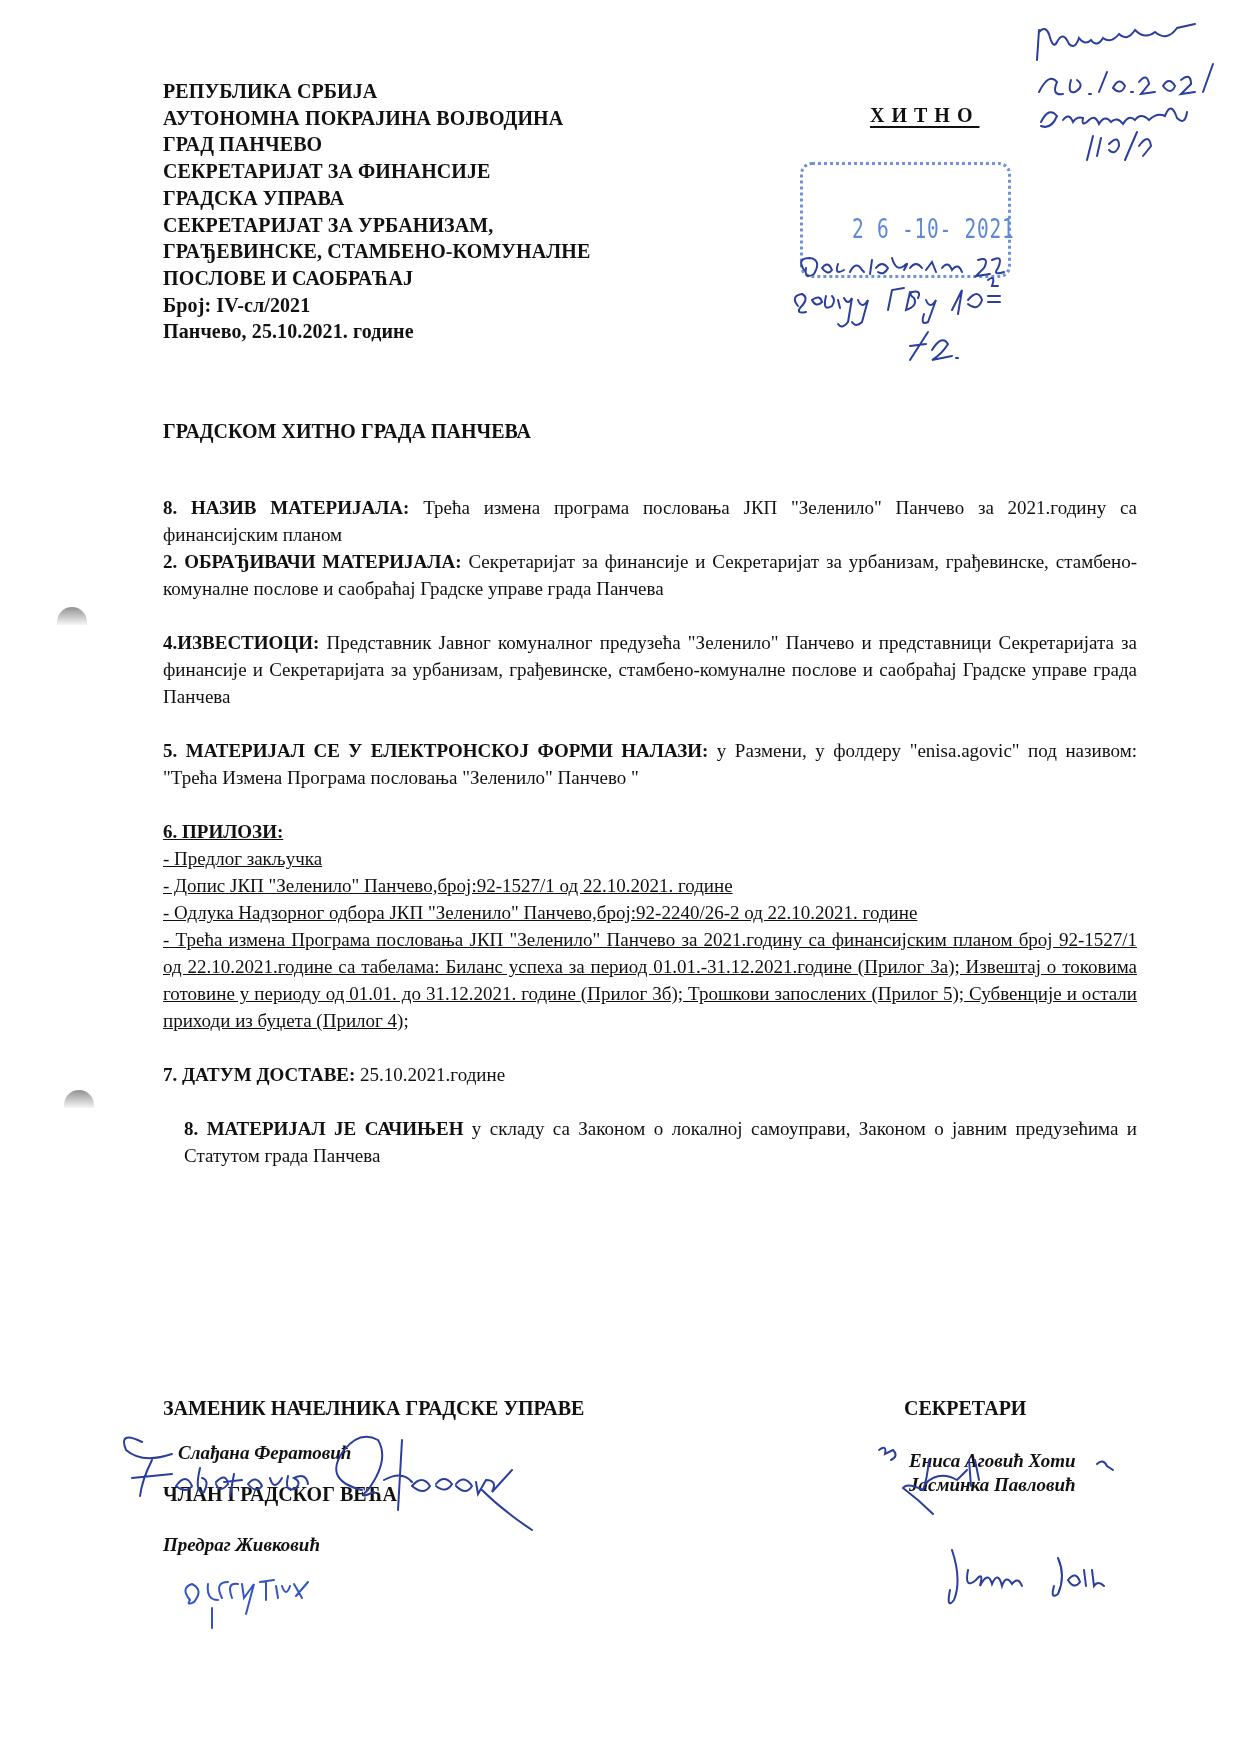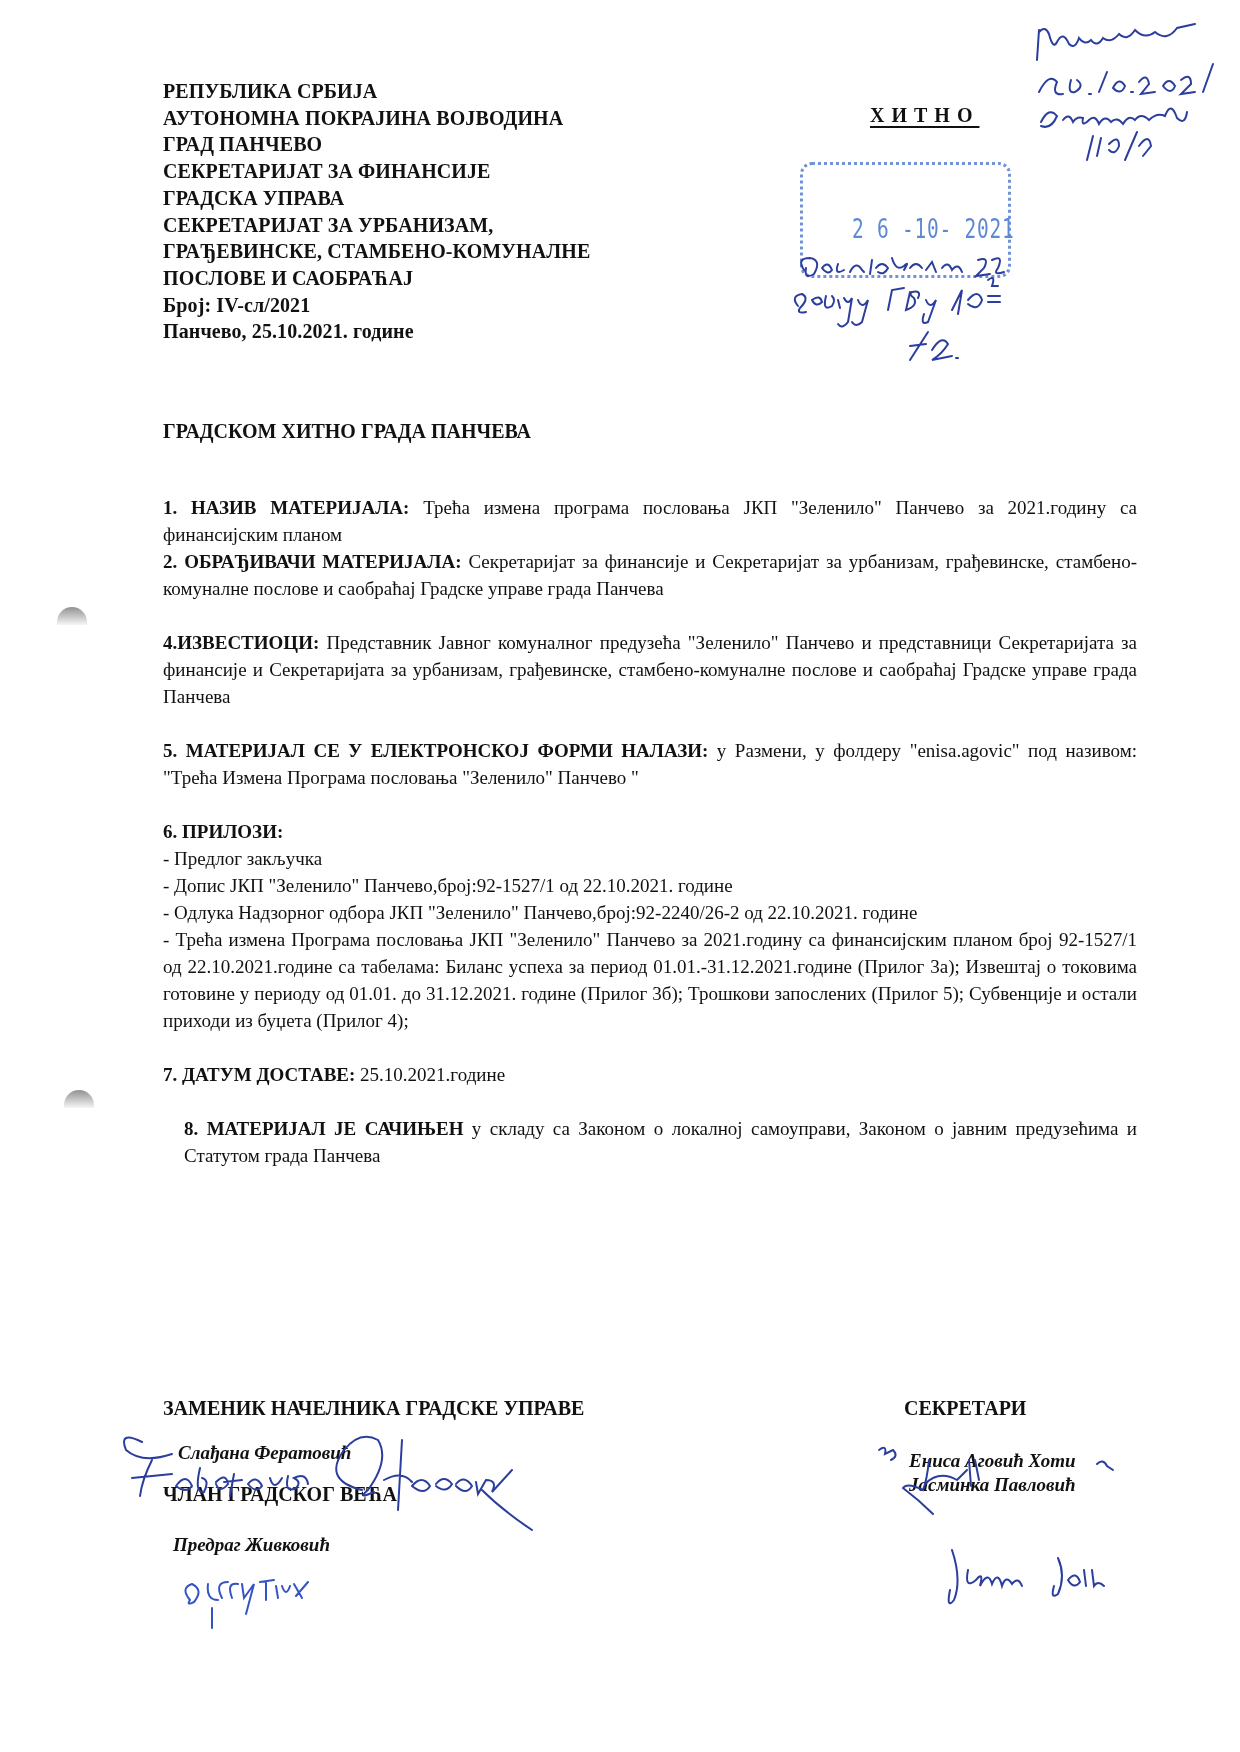--- a/index.html
+++ b/index.html
@@ -15,33 +15,33 @@
     .recipient { position: absolute; left: 151px; top: 420px; font-family: "Liberation Serif", serif; font-weight: bold; font-size: 20px; }
 
     
     .body { position: absolute; left: 151px; top: 494px; width: 974px; }
     .section { font-family: "Liberation Serif", serif; font-size: 19px; line-height: 27px; text-align: justify; transform-origin: left top; }
     .section .label { font-weight: bold; }
     .s1 { margin-top: 0; }
     .s3 { margin-top: 27px; }
     .s4 { margin-top: 27px; }
     .s5 { margin-top: 27px; }
-    .s6 { margin-top: 27px; }
+    .s6 { margin-top: 27px; text-decoration: underline; }
     .s7 { margin-top: 27px; }
     .s8 { margin-top: 27px; margin-left: 21px; }
     .attach-list { list-style: none; padding: 0; margin: 0; }
     .attach-list li { margin: 0; }
 
     
     .sig-left { position: absolute; left: 151px; top: 1395px; width: 540px; }
     .sig-title { font-family: "Liberation Serif", serif; font-weight: bold; font-size: 20px; line-height: 26px; white-space: nowrap; }
     .sig-name { font-family: "Liberation Serif", serif; font-weight: bold; font-style: italic; font-size: 19px; line-height: 24px; white-space: nowrap; }
     .sig-left .sig-name.n1 { margin-left: 15px; margin-top: 20px; }
     .sig-left .sig-title.t2 { margin-top: 16px; }
-    .sig-left .sig-name.n2 { margin-left: 10px; margin-top: 26px; }
+    .sig-left .sig-name.n2 { margin-left: 0; margin-top: 26px; }
 
     .sig-right { position: absolute; left: 862px; top: 1395px; width: 300px; }
     .sig-right .sig-title { margin-left: 30px; }
     .sig-right .sig-name.n1 { margin-left: 35px; margin-top: 28px; }
     .sig-right .sig-name.n2 { margin-left: 35px; }
 
     
     .hand { position: absolute; pointer-events: none; }
     .hand svg { display: block; }
 
@@ -94,21 +94,21 @@
         <path d="M6 56 Q-2 46 10 44 Q18 48 8 58 Q4 64 14 62 M20 50 Q28 44 30 52 Q24 58 20 50 M34 46 Q30 62 40 56 Q44 50 40 46 M46 50 L48 58 M52 48 Q56 56 60 48 L56 72 Q50 80 46 74 M66 50 Q70 60 76 50 L70 72 Q64 78 60 72 M96 60 L100 40 L112 38 M118 42 L114 60 Q126 56 122 48 Q116 44 120 42 Q130 40 126 48 M134 50 Q138 60 144 50 L136 72 Q128 76 132 64 M160 60 L170 40 L166 64 M176 50 Q186 38 190 50 Q186 62 176 54 M196 30 Q204 24 200 36 L206 36 M196 46 L208 46 M196 52 L208 52"></path>
         <path d="M118 110 L136 82 M118 96 L134 94 M140 100 Q150 84 156 94 Q150 104 140 110 L160 106 M164 108 L166 108"></path>
       </g>
     </svg>
   </div>
 
   <div class="recipient">ГРАДСКОМ ХИТНО ГРАДА ПАНЧЕВА</div>
 
   <div class="body">
     <div class="section s1">
-      <span class="label">1. НАЗИВ МАТЕРИЈАЛА:</span><span> Трећа измена програма пословања ЈКП "Зеленило" Панчево за 2021.годину са финансијским планом</span>
+      <span class="label">8. НАЗИВ МАТЕРИЈАЛА:</span><span> Трећа измена програма пословања ЈКП "Зеленило" Панчево за 2021.годину са финансијским планом</span>
     </div>
     <div class="section s2">
       <span class="label">2. ОБРАЂИВАЧИ МАТЕРИЈАЛА:</span><span> Секретаријат за финансије и Секретаријат за урбанизам, грађевинске, стамбено-комуналне послове и саобраћај  Градске управе града Панчева</span>
     </div>
     <div class="section s4">
       <span class="label">4.ИЗВЕСТИОЦИ:</span><span> Представник Јавног комуналног предузећа "Зеленило" Панчево и представници Секретаријата за финансије и  Секретаријата за урбанизам, грађевинске, стамбено-комуналне послове и саобраћај Градске управе града Панчева</span>
     </div>
     <div class="section s5">
       <span class="label">5. МАТЕРИЈАЛ СЕ У ЕЛЕКТРОНСКОЈ ФОРМИ НАЛАЗИ:</span><span> у Размени, у фолдеру "enisa.agovic" под називом: "Трећа Измена Програма пословања "Зеленило" Панчево "</span>
     </div>

